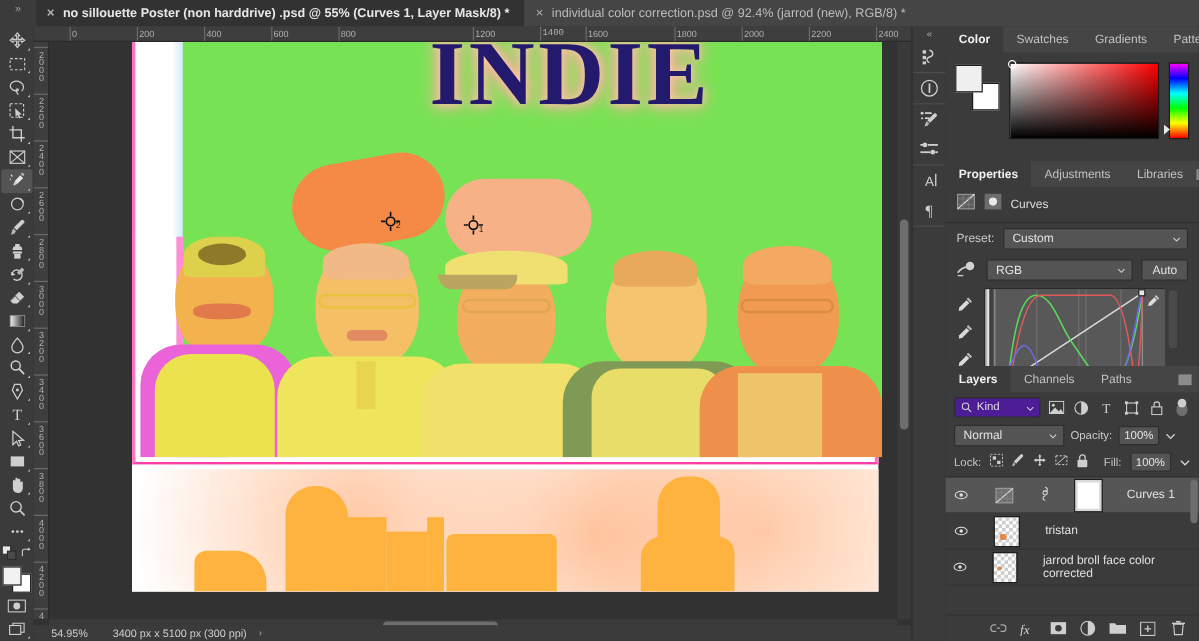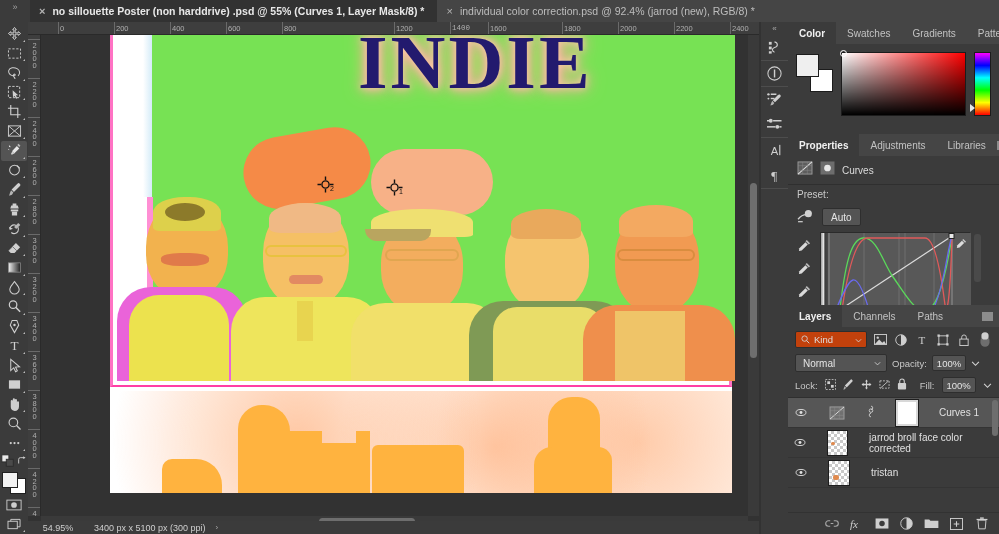--- a/index.html
+++ b/index.html
@@ -143,21 +143,21 @@
   .curve-strip { position:absolute; left:0; top:0; width:7px; height:100%;
     background:linear-gradient(to right,#9a9a9a,#ececec 40%, #3a3a3a 55%, #4a4a4a); }
   .prop-foot { display:flex; align-items:center; justify-content:flex-end; gap:3px; height:20px;
     padding-right:6px; background:#3b3b3b; }
   .pf-btn { width:20px; height:17px; display:flex; align-items:center; justify-content:center; border-radius:2px; }
   .pf-btn.on { background:#4f4f4f; }
 
   
   .layerspanel { position:absolute; left:0; bottom:0; width:211px; height:229px; background:#3b3b3b; }
   .lp-filter { display:flex; align-items:center; gap:6px; padding:4px 7px; }
-  .kind { position:relative; background:#c2410c; border:1px solid #2e2e2e; border-radius:2px;
+  .kind { position:relative; background:#4c1d95; border:1px solid #2e2e2e; border-radius:2px;
     height:17px; width:72px; display:flex; align-items:center; gap:4px; padding-left:5px; font-size:9.5px; color:#dedede; }
   .kind .chev { position:absolute; right:4px; top:5px; }
   .fi { width:15px; height:15px; display:flex; align-items:center; justify-content:center; }
   .lp-blend { display:flex; align-items:center; gap:5px; padding:2px 7px 3px 7px; }
   .lp-lock { display:flex; align-items:center; gap:7px; padding:2px 7px 4px 7px; font-size:9.5px; color:#c6c6c6; }
   .opacity-box { background:#545454; border:1px solid #2e2e2e; border-radius:2px; height:16px;
     display:flex; align-items:center; padding:0 4px; font-size:9.5px; color:#e4e4e4; }
   .layer-list { position:relative; border-top:1px solid #2f2f2f; }
   .layer { display:flex; align-items:center; height:30px; padding-left:6px; gap:21px;
     border-bottom:1px solid #343434; font-size:10px; color:#e0e0e0; }
@@ -615,29 +615,41 @@
           <svg width="15" height="14" viewBox="0 0 16 15">
               <rect x="0.5" y="0.5" width="15" height="14" fill="#6d6d6d"></rect>
               <circle cx="8" cy="7.5" r="3.6" fill="#e8e8e8"></circle>
             </svg>
         </span>
         <span class="prop-title">Curves</span>
       </div>
       <div class="prop-divider"></div>
       <div class="row">
         <span class="lbl">Preset:</span>
+        <div class="select" style="flex:1;">
+          <span>Custom</span>
+          <svg class="chev" viewBox="0 0 8 8">
+              <path d="M1 2.6 L4 5.6 L7 2.6" fill="none" stroke="#d4d4d4" stroke-width="1"></path>
+            </svg>
+        </div>
       </div>
       <div class="row">
         <span>
           <svg width="18" height="14" viewBox="0 0 19 15">
               <circle cx="12" cy="5" r="3.8" fill="#d2d2d2"></circle>
               <path d="M1 11 c3-4 6-5 9-5" fill="none" stroke="#d2d2d2" stroke-width="1.4"></path>
               <path d="M1 13.6 h5" stroke="#d2d2d2" stroke-width="1.3"></path>
             </svg>
         </span>
+        <div class="select" style="flex:1;">
+          <span>RGB</span>
+          <svg class="chev" viewBox="0 0 8 8">
+              <path d="M1 2.6 L4 5.6 L7 2.6" fill="none" stroke="#d4d4d4" stroke-width="1"></path>
+            </svg>
+        </div>
         <div class="btn">
             <span>Auto</span>
           </div>
       </div>
       <div class="curve-area">
         <div class="eyedroppers">
           <div class="ed">
               <svg width="13" height="13" viewBox="0 0 14 14">
                 <path d="M9.5 1 l3.5 3.5 -1.4 1.4 -3.5-3.5z" fill="#b8b8b8"></path>
                 <path d="M8 3.5 l2.5 2.5 -6.5 6.5 -3 .5 .5-3z" fill="#dadada"></path>
@@ -868,35 +880,35 @@
           <span>Curves 1</span>
         </div>
         <div class="layer">
           <span class="eye">
             <svg width="12" height="9" viewBox="0 0 13 10">
                 <ellipse cx="6.5" cy="5" rx="5.5" ry="3.4" fill="none" stroke="#e0e0e0" stroke-width="1"></ellipse>
                 <circle cx="6.5" cy="5" r="1.6" fill="#e0e0e0"></circle>
               </svg>
           </span>
           <span class="thumb-tr">
-              <i class="spot" style="left:3px;top:11px;width:4px;height:3px;"></i>
+              <i class="spot" style="left:4px;top:14px;"></i>
             </span>
-          <span>jarrod broll face color corrected</span>
+          <span>tristan</span>
         </div>
         <div class="layer">
           <span class="eye">
             <svg width="12" height="9" viewBox="0 0 13 10">
                 <ellipse cx="6.5" cy="5" rx="5.5" ry="3.4" fill="none" stroke="#e0e0e0" stroke-width="1"></ellipse>
                 <circle cx="6.5" cy="5" r="1.6" fill="#e0e0e0"></circle>
               </svg>
           </span>
           <span class="thumb-tr">
-              <i class="spot" style="left:4px;top:14px;"></i>
+              <i class="spot" style="left:3px;top:11px;width:4px;height:3px;"></i>
             </span>
-          <span>tristan</span>
+          <span>jarrod broll face color corrected</span>
         </div>
       </div>
 
       <div class="lp-foot">
         <div class="lf-btn">
             <svg width="14" height="9" viewBox="0 0 15 10">
               <path d="M6 5 H9 M5.5 2 H3.5 a3 3 0 0 0 0 6 h2 M9.5 2 h2 a3 3 0 0 1 0 6 h-2" fill="none" stroke="#a8a8a8" stroke-width="1.2"></path>
             </svg>
           </div>
         <div class="lf-btn">

